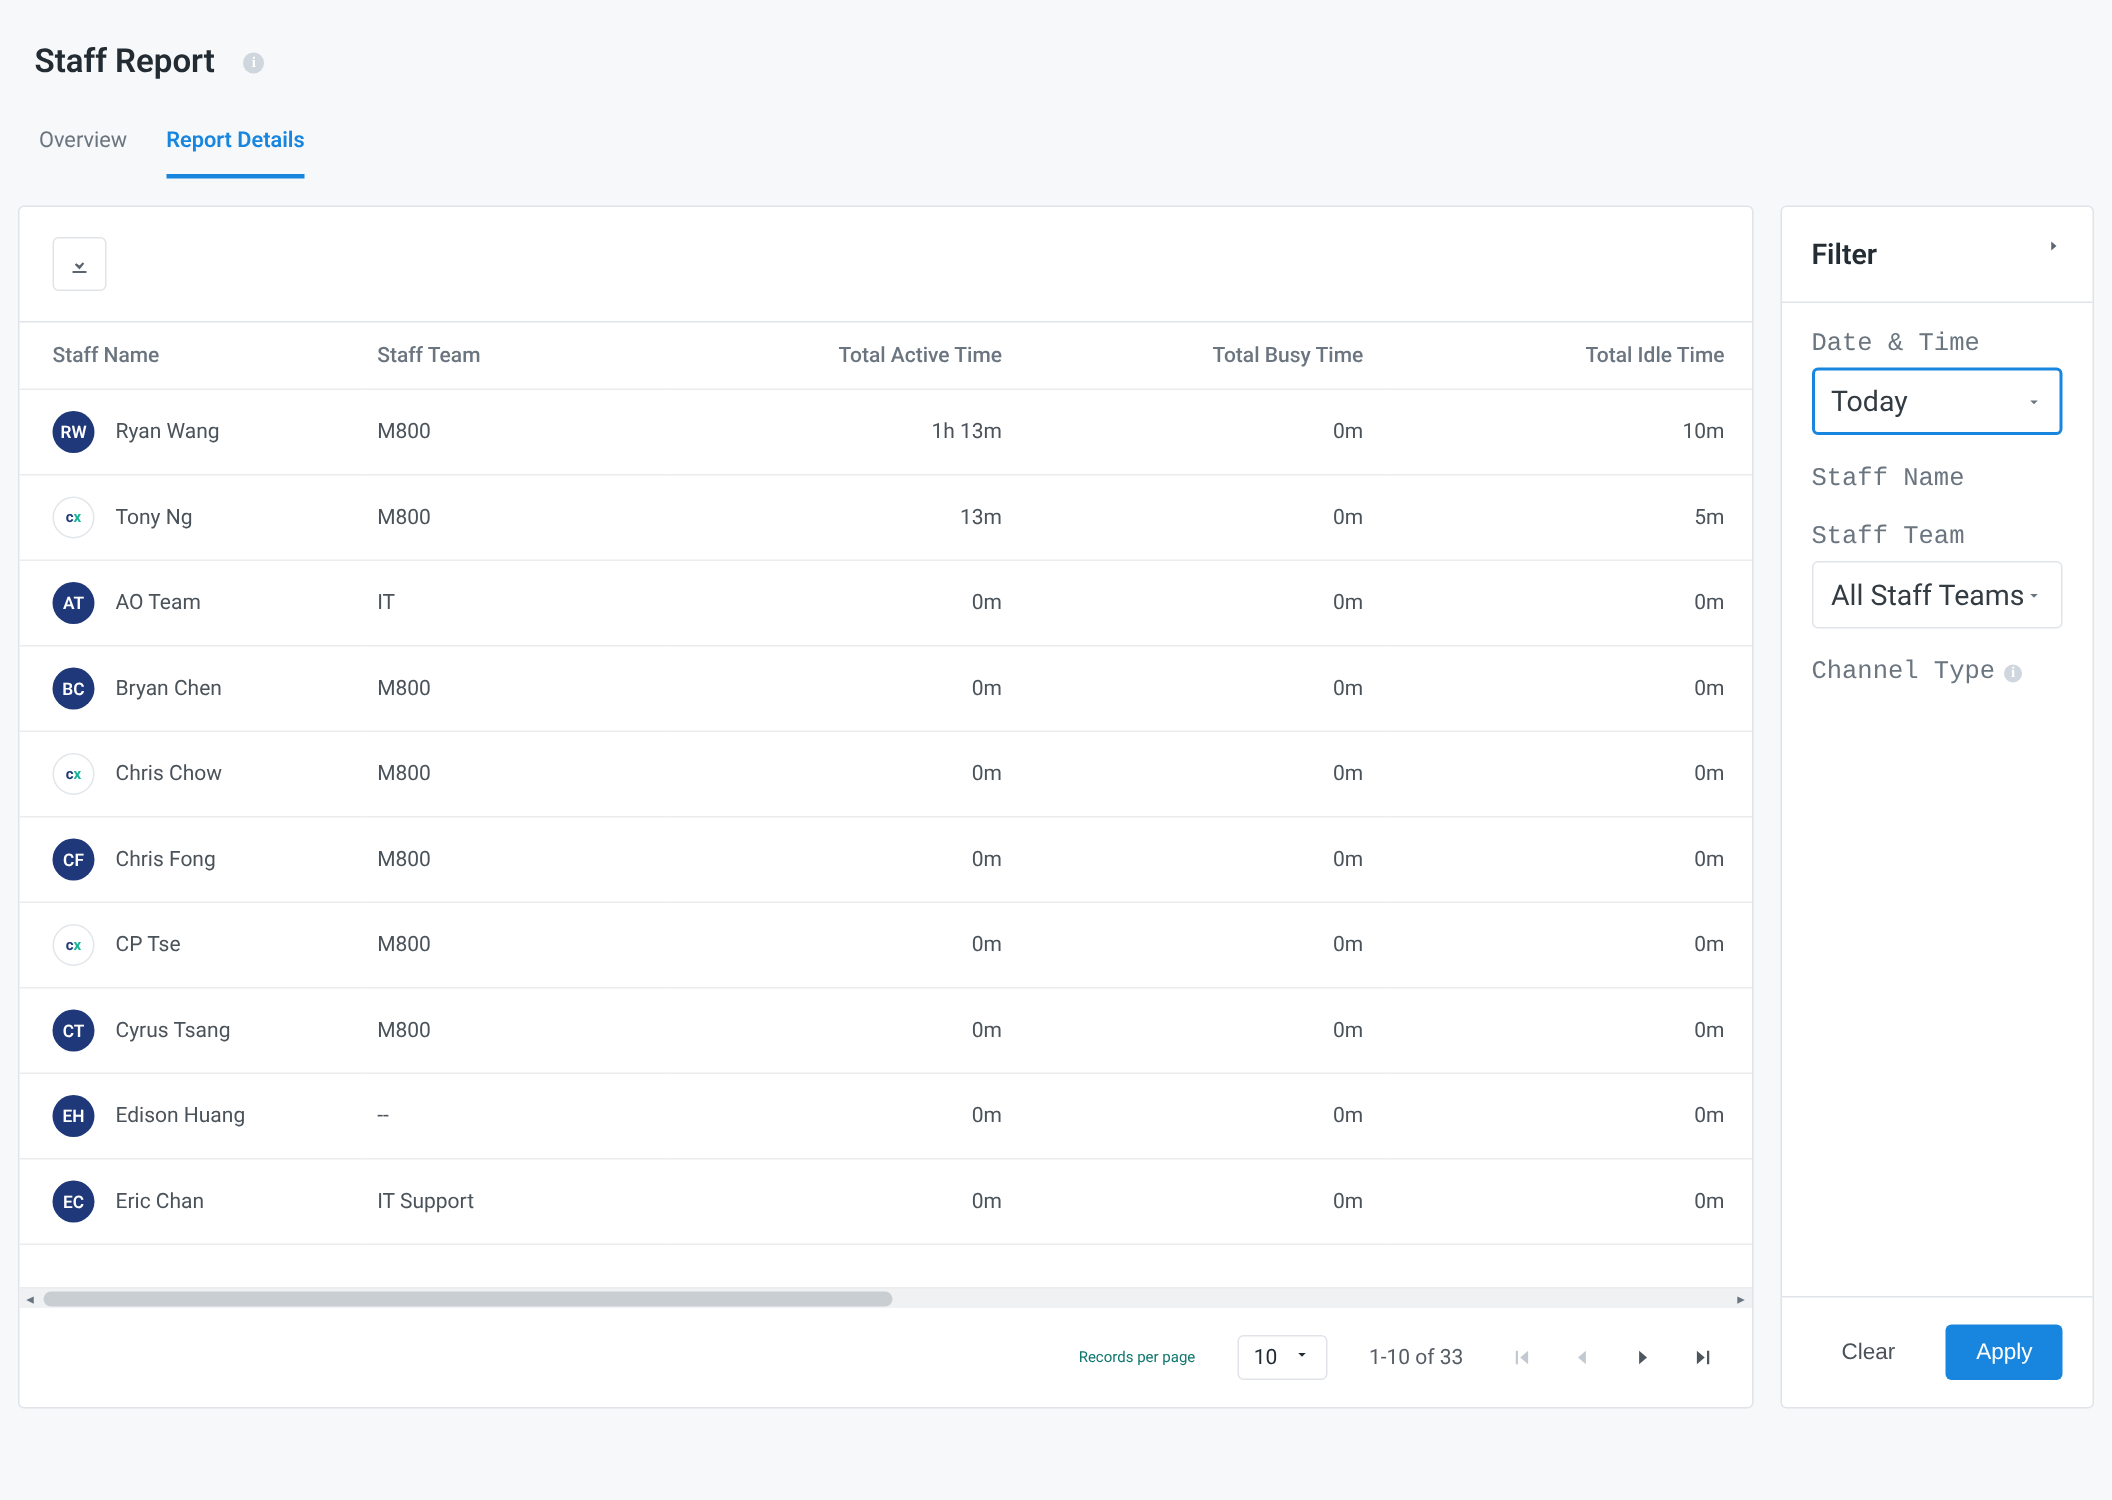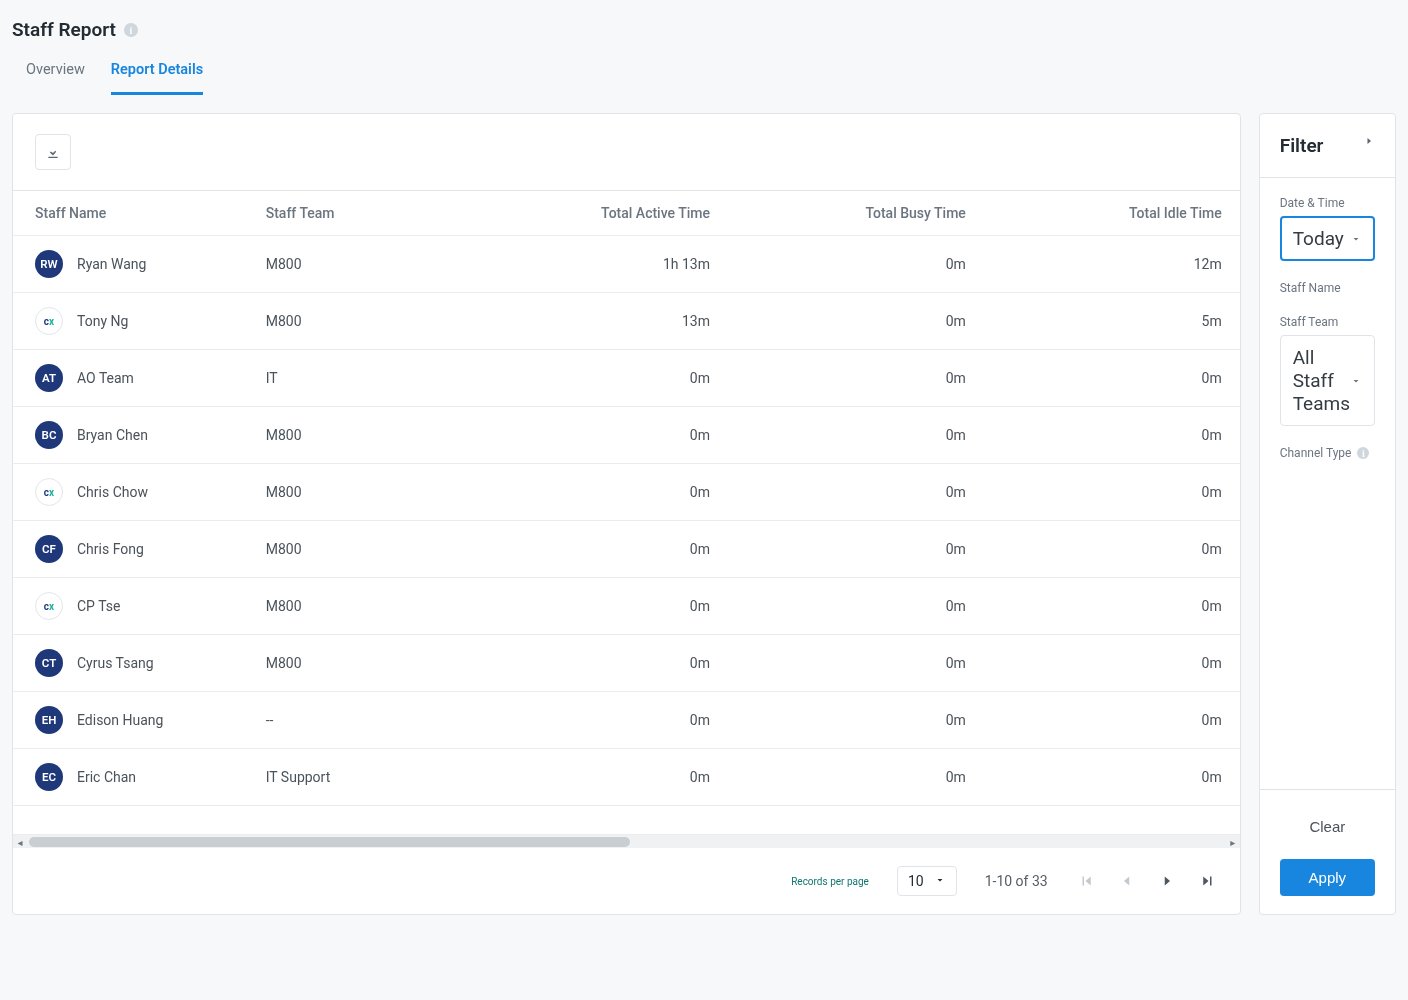--- a/index.html
+++ b/index.html
@@ -26,21 +26,21 @@
     width:1408px;
     height:1000px;
     padding:18px 12px 12px 12px;
   }
   
   .page-header{
     display:flex;align-items:center;gap:8px;
     padding:0 0 8px 0;
   }
   .page-header h1{
-    font-size:19px;font-weight:600;margin:0;
+    font-size:22px;font-weight:600;margin:11px;
   }
   .info-dot{
     width:14px;height:14px;border-radius:50%;
     background:#cfd6dd;position:relative;display:inline-block;
   }
   .info-dot::after{
     content:"i";font-size:10px;font-weight:700;color:#fff;
     position:absolute;left:50%;top:50%;transform:translate(-50%,-50%);
     font-family:Georgia,serif;
   }
@@ -140,34 +140,34 @@
   
   .filter-head{
     display:flex;align-items:flex-start;justify-content:space-between;
     padding:20px 20px;border-bottom:1px solid var(--border);
   }
   .filter-head h2{margin:0;font-size:19px;font-weight:600;}
   .chev-btn{color:#5c6670;cursor:pointer;}
   .filter-body{padding:18px 20px;flex:1 1 auto;}
   .field{margin-bottom:20px;}
   .field-label{
-    font-size:12px;color:var(--header-muted);display:flex;align-items:center;gap:6px;
+    font-size:17px;color:var(--header-muted);display:flex;align-items:center;gap:6px;
     margin-bottom:6px;
+    font-family:Liberation Mono, monospace;
   }
   .select{
     border:1px solid var(--border);border-radius:4px;background:#fff;
     padding:10px 12px;display:flex;align-items:center;justify-content:space-between;
     cursor:pointer;color:#333b43;font-size:19px;
   }
   .select.active{border:2px solid var(--accent);padding:9px 11px;}
   .select .caret{color:#6b7580;}
   .filter-foot{
     display:flex;justify-content:flex-end;gap:14px;padding:18px 20px;
     border-top:1px solid var(--border);
-    flex-direction:column;
   }
   .btn{
     padding:10px 20px;border-radius:4px;font-size:15px;cursor:pointer;border:none;
   }
   .btn.clear{background:transparent;color:#4a525a;}
   .btn.apply{background:var(--accent);color:#fff;font-weight:500;}
   .caret svg, .chev-btn svg{width:12px;height:12px;}
 </style>
 </head>
 <body>
@@ -218,21 +218,21 @@
               <tr>
                 <td style="padding-left: 22px;">
                   <div class="staff-cell">
                     <div class="avatar">RW</div>
                     <span>Ryan Wang</span>
                   </div>
                 </td>
                 <td>M800</td>
                 <td class="num">1h 13m</td>
                 <td class="num">0m</td>
-                <td class="num">12m</td>
+                <td class="num">10m</td>
               </tr>
               <tr>
                 <td style="padding-left: 22px;">
                   <div class="staff-cell">
                     <div class="avatar cx">
                       <span class="cx-c">c</span>
                       <span class="cx-x">x</span>
                     </div>
                     <span>Tony Ng</span>
                   </div>

